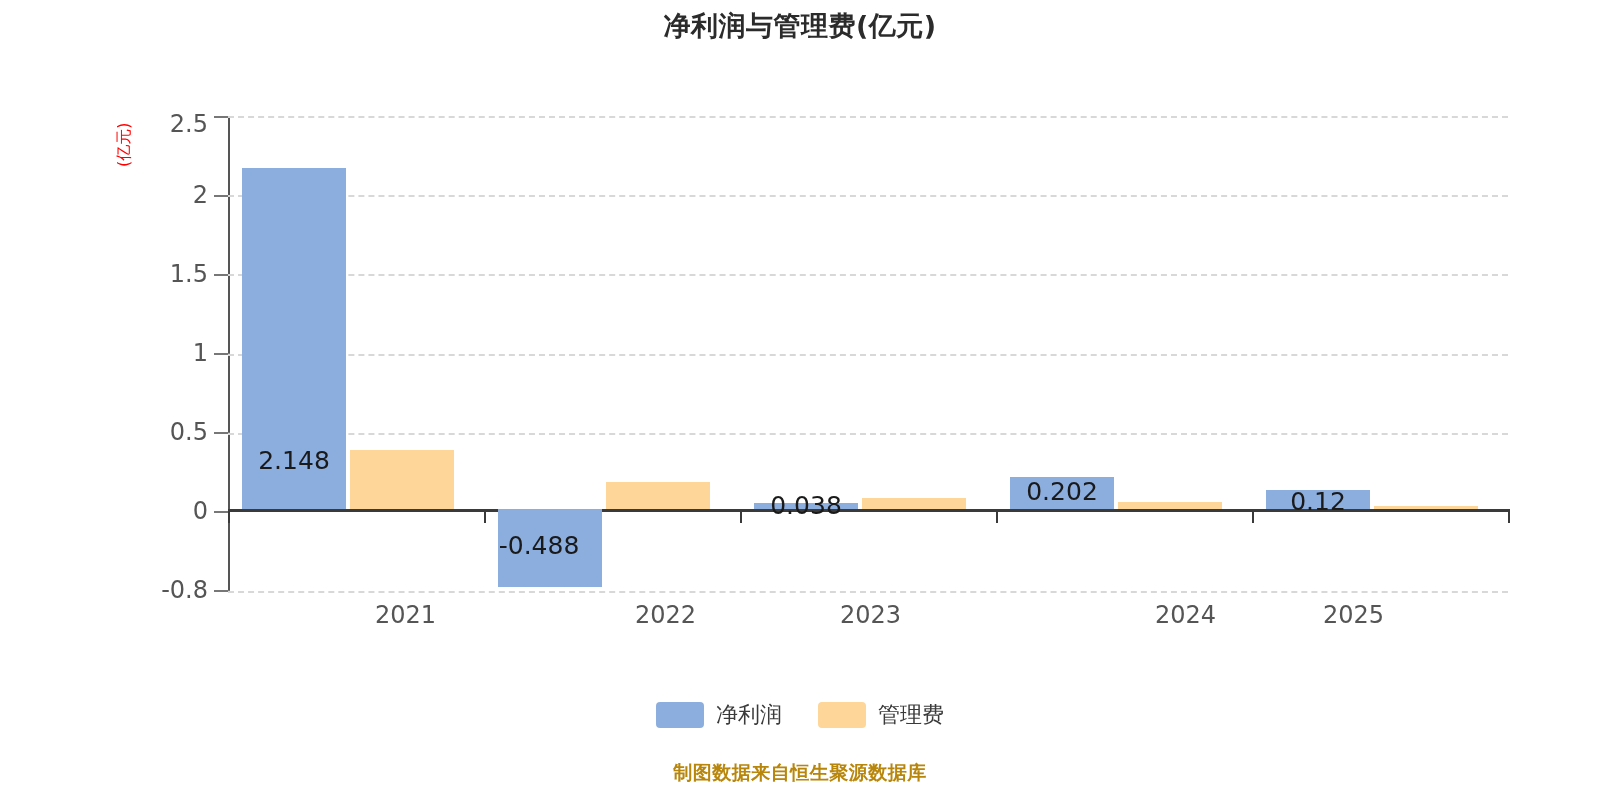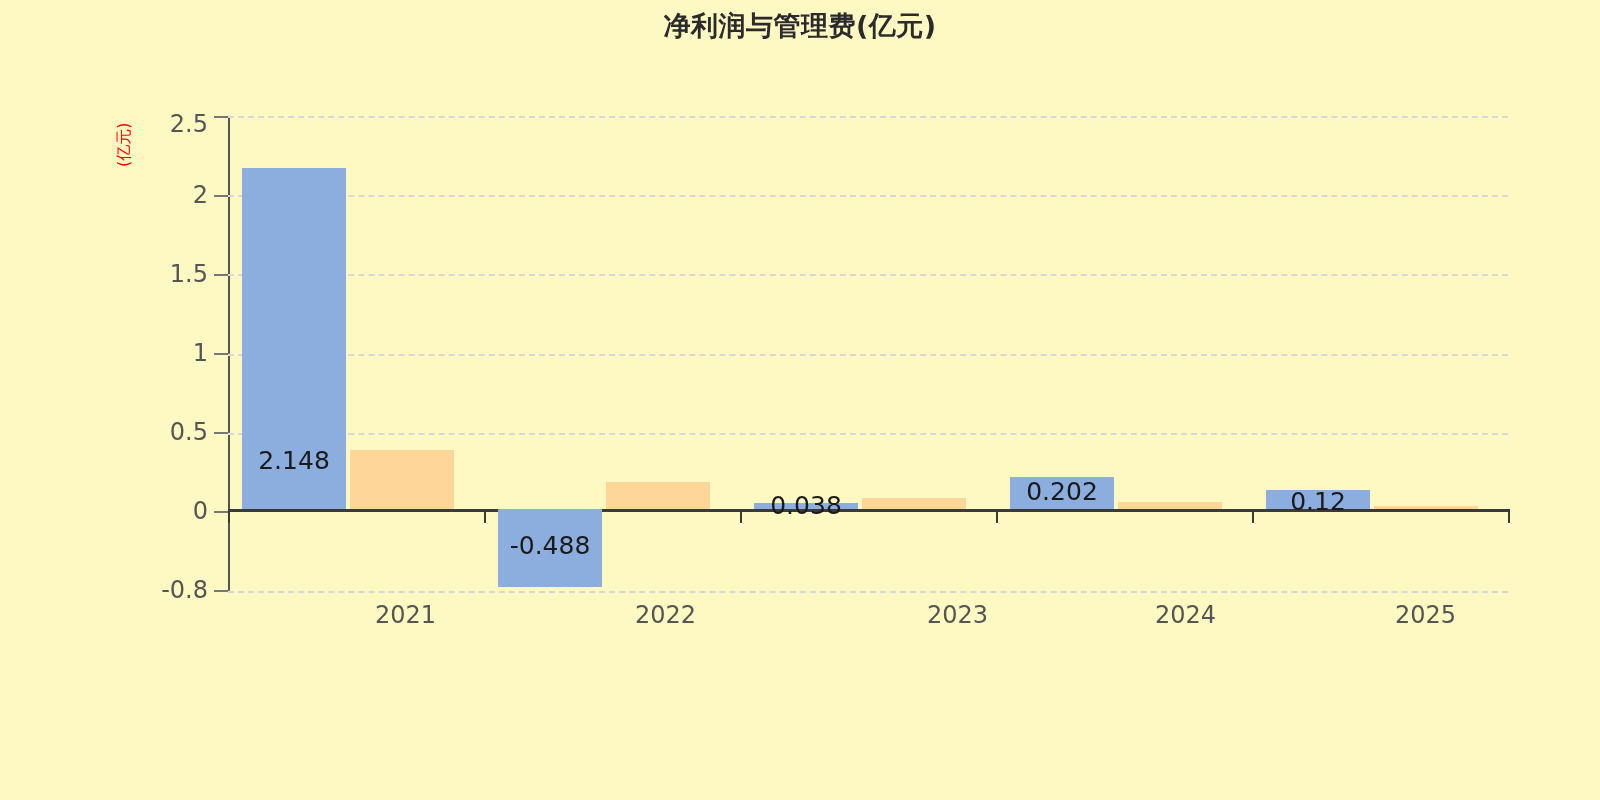--- a/index.html
+++ b/index.html
@@ -10,21 +10,21 @@
     width: 1600px;
     height: 800px;
     overflow: hidden;
     font-family: "DejaVu Sans", "Liberation Sans", sans-serif;
   }
 
   #chart-root {
     position: relative;
     width: 1600px;
     height: 800px;
-    background: #fef9c3;
+    background: #ffffff;
   }
 
   
   .chart-title {
     position: absolute;
     top: 8px;
     left: 0;
     width: 1600px;
     text-align: center;
     font-size: 27px;
@@ -213,34 +213,45 @@
     <div class="bar bar-net" style="left:526px; top:387px; width:104px; height:6px;"></div>
     <div class="bar bar-adm" style="left:634px; top:382px; width:104px; height:11px;"></div>
 
     <div class="bar bar-net" style="left:782px; top:361px; width:104px; height:32px;"></div>
     <div class="bar bar-adm" style="left:890px; top:386px; width:104px; height:7px;"></div>
 
     <div class="bar bar-net" style="left:1038px; top:374px; width:104px; height:19px;"></div>
     <div class="bar bar-adm" style="left:1146px; top:390px; width:104px; height:3px;"></div>
 
     <div class="bar-label" style="left:66px;  top:330px;">2.148</div>
-    <div class="bar-label" style="left:322px; top:415px;">-0.488</div>
+    <div class="bar-label" style="left:311px; top:415px;">-0.488</div>
     <div class="bar-label" style="left:578px; top:375px;">0.038</div>
     <div class="bar-label" style="left:834px; top:361px;">0.202</div>
     <div class="bar-label" style="left:1090px; top:371px;">0.12</div>
   </div>
 
   <div class="x-tick" style="left:228px;"></div>
   <div class="x-tick" style="left:484px;"></div>
   <div class="x-tick" style="left:740px;"></div>
   <div class="x-tick" style="left:996px;"></div>
   <div class="x-tick" style="left:1252px;"></div>
   <div class="x-tick" style="left:1508px;"></div>
 
   <div class="x-label" style="left:356px;">2021</div>
   <div class="x-label" style="left:616px;">2022</div>
-  <div class="x-label" style="left:908px;">2023</div>
+  <div class="x-label" style="left:821px;">2023</div>
   <div class="x-label" style="left:1136px;">2024</div>
-  <div class="x-label" style="left:1376px;">2025</div>
-
-
+  <div class="x-label" style="left:1304px;">2025</div>
+
+  <div class="legend">
+    <div class="legend-item">
+      <span class="legend-swatch bar-net"></span>
+      <span class="legend-text">净利润</span>
+    </div>
+    <div class="legend-item">
+      <span class="legend-swatch bar-adm"></span>
+      <span class="legend-text">管理费</span>
+    </div>
+  </div>
+
+  <div class="footer-note">制图数据来自恒生聚源数据库</div>
 
 </div>
 
 </body></html>

